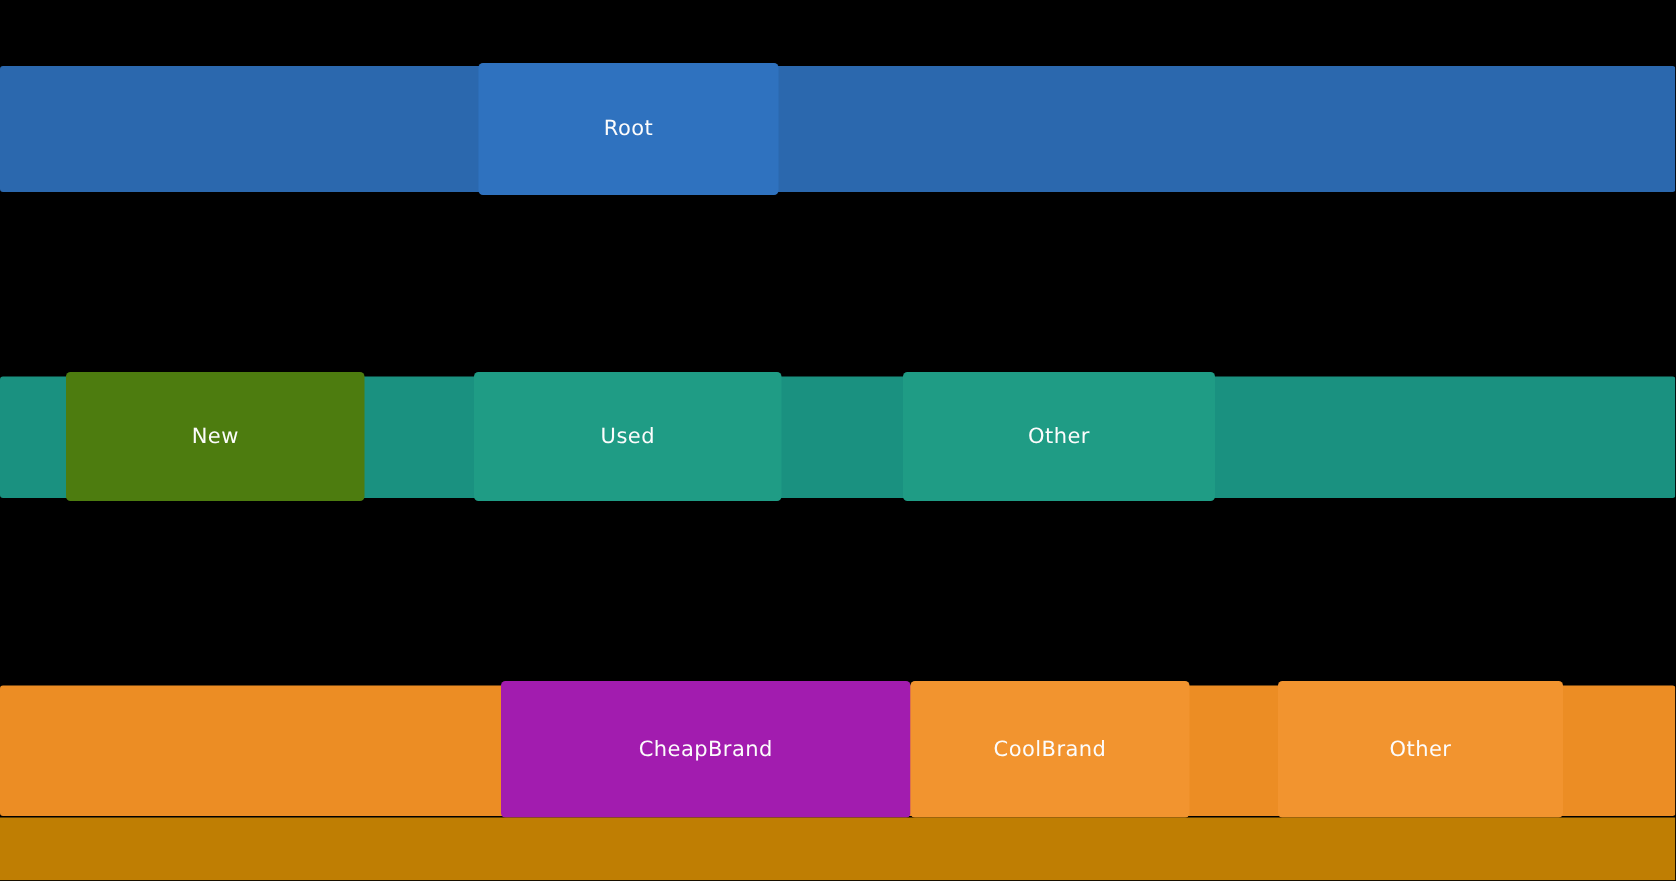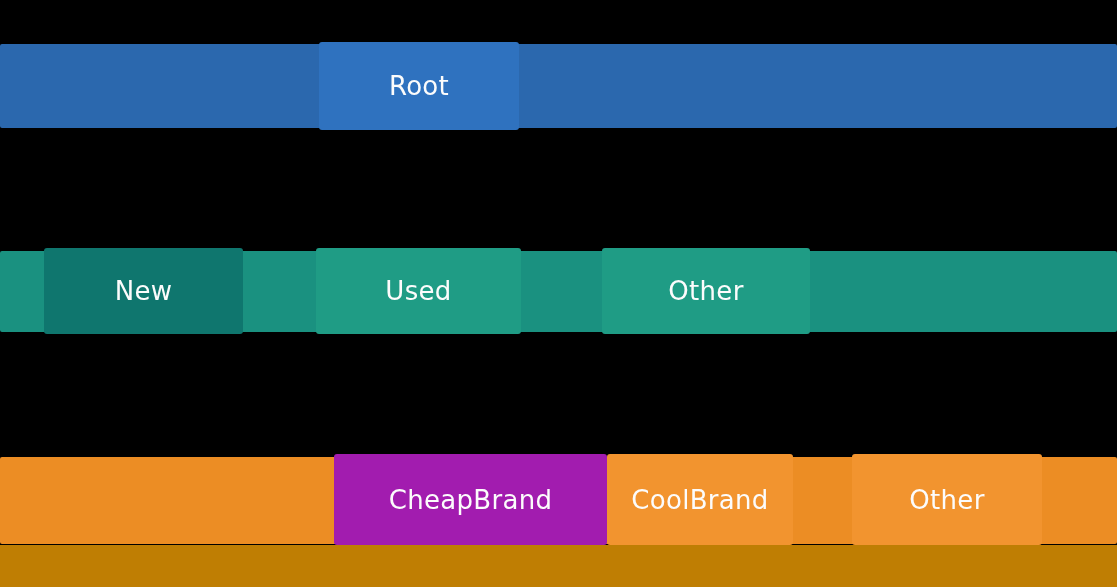--- a/index.html
+++ b/index.html
@@ -21,39 +21,39 @@
   }
   .tile {
     position: absolute;
     border-radius: 3px;
     display: flex;
     align-items: center;
     justify-content: center;
   }
   .tile .lbl {
     color: #fcfcfc;
-    font-size: 26px;
+    font-size: 14px;
     font-weight: 400;
     letter-spacing: 0.3px;
     white-space: nowrap;
     user-select: none;
   }
 </style>
 </head>
 <body>
 
 <div class="stage">
 
   <div class="band" style="left: 0px; top: 44px; width: 1117px; height: 84px; background: rgb(43, 104, 174);"></div>
   <div class="tile" style="left: 319px; top: 42px; width: 200px; height: 88px; background: rgb(47, 114, 191);">
     <span class="lbl">Root</span>
   </div>
 
   <div class="band" style="left: 0px; top: 251px; width: 1117px; height: 81px; background: rgb(26, 145, 128);"></div>
-  <div class="tile" style="left: 44px; top: 248px; width: 199px; height: 86px; background: #0f766e;">
+  <div class="tile" style="left: 44px; top: 248px; width: 199px; height: 86px; background: #4d7c0f;">
     <span class="lbl">New</span>
   </div>
   <div class="tile" style="left: 316px; top: 248px; width: 205px; height: 86px; background: rgb(31, 156, 133);">
     <span class="lbl">Used</span>
   </div>
   <div class="tile" style="left: 602px; top: 248px; width: 208px; height: 86px; background: rgb(31, 156, 133);">
     <span class="lbl">Other</span>
   </div>
 
   <div class="band" style="left: 0px; top: 457px; width: 1117px; height: 87px; background: rgb(236, 141, 36);"></div>

